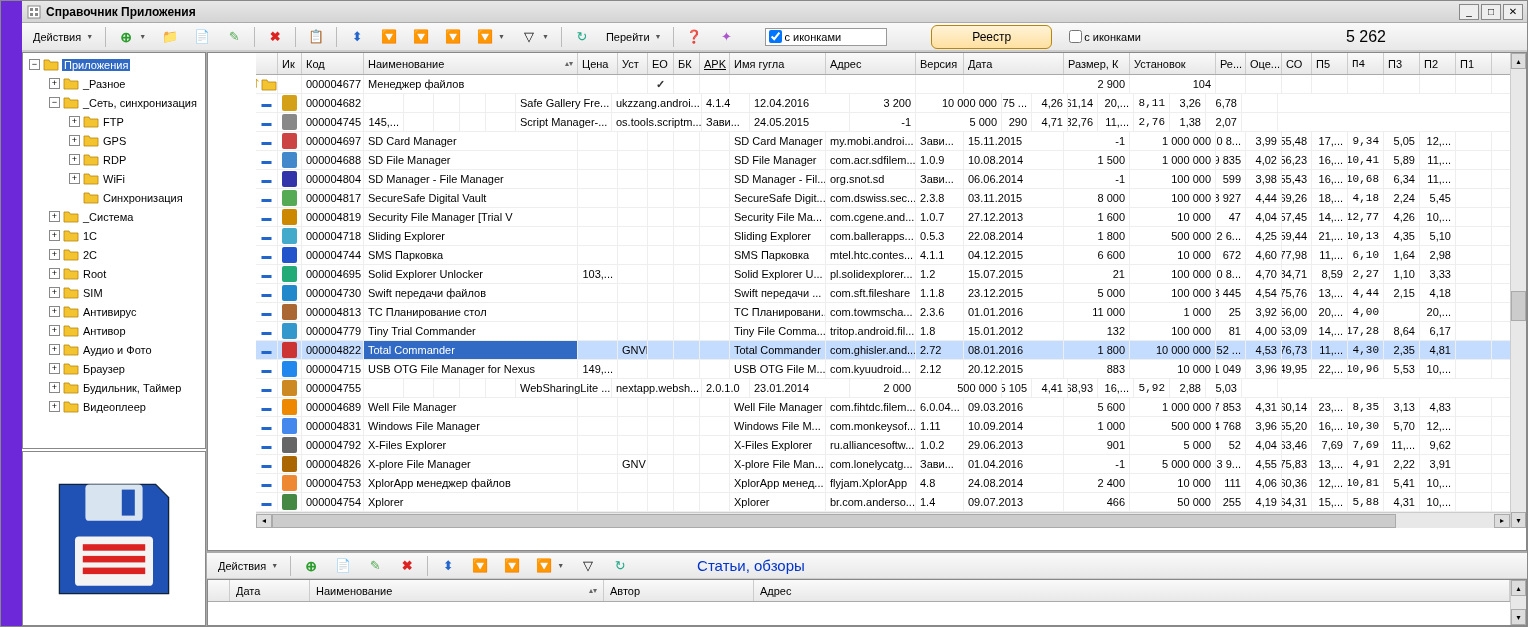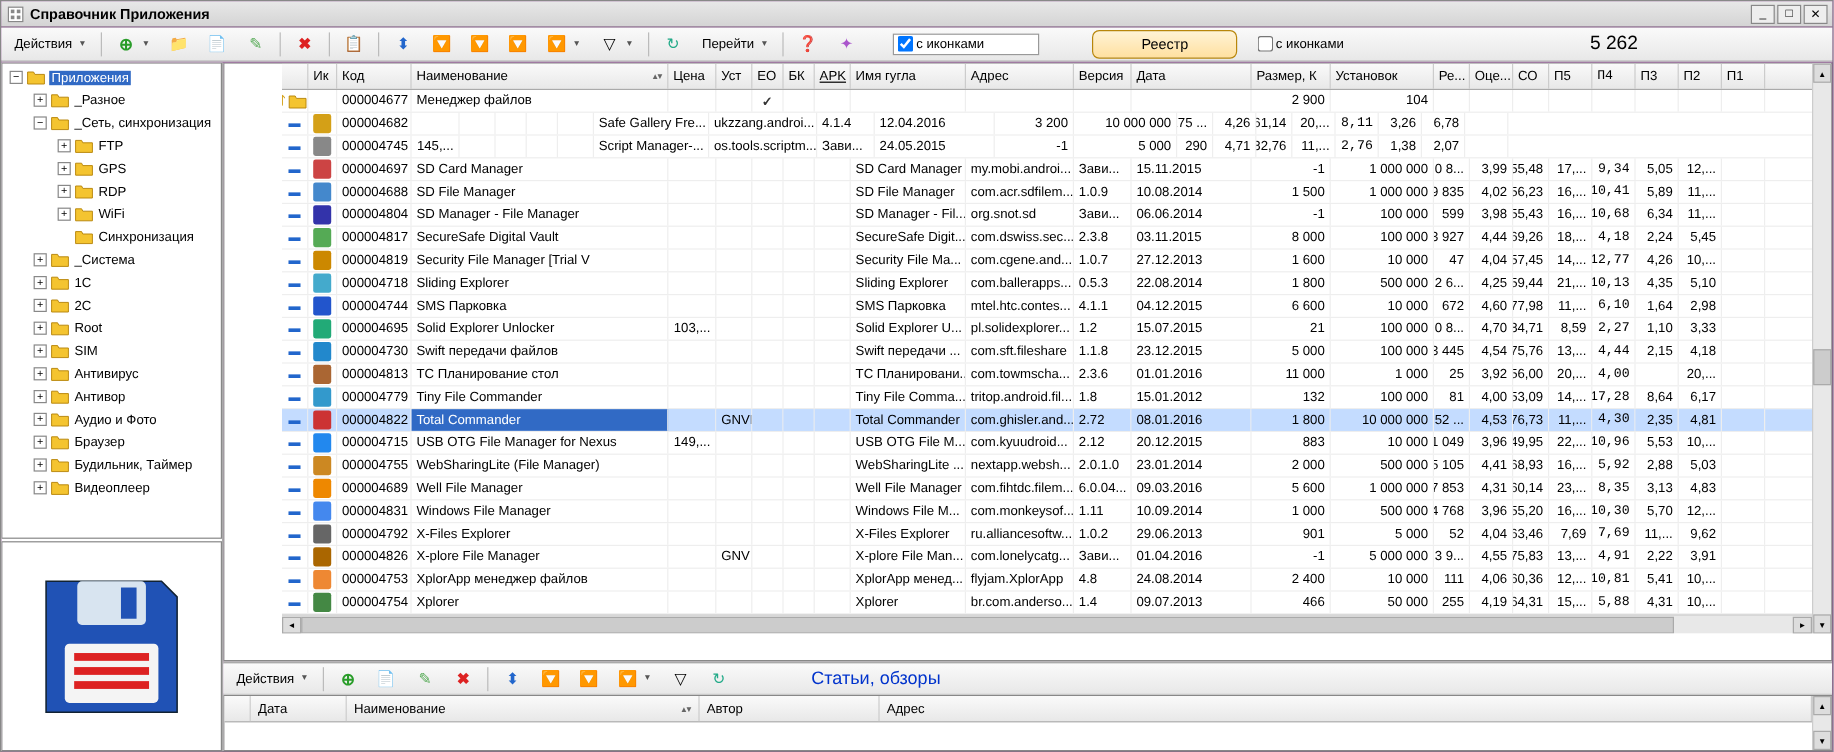--- a/index.html
+++ b/index.html
@@ -1,18 +1,18 @@
 <!DOCTYPE html>
 <html><head>
 <meta charset="utf-8">
 <style>
   * { box-sizing: border-box; margin: 0; padding: 0; }
   body { font-family: Tahoma, Arial, sans-serif; font-size: 11px; background: #f0f0f0; color: #000; overflow: hidden; width: 1528px; height: 627px; }
   
-  .window { width: 1528px; height: 627px; display: flex; flex-direction: column; background: #701a75; border: 1px solid #888; }
+  .window { width: 1528px; height: 627px; display: flex; flex-direction: column; background: #6d28d9; border: 1px solid #888; padding-left: 21px; }
   .titlebar { height: 22px; background: linear-gradient(#e8e8e8, #d4d4d4); display: flex; align-items: center; padding: 0 4px; border-bottom: 1px solid #aaa; }
   .titlebar-icon { width: 16px; height: 16px; margin-right: 4px; display: inline-flex; align-items: center; justify-content: center; }
   .titlebar-text { flex: 1; font-weight: bold; font-size: 12px; }
   .win-btns { display: flex; gap: 2px; }
   .win-btn { width: 20px; height: 16px; border: 1px solid #888; background: #eee; display: flex; align-items: center; justify-content: center; font-size: 10px; cursor: pointer; }
   
   .toolbar { height: 28px; background: linear-gradient(#fafafa, #e8e8e8); display: flex; align-items: center; padding: 2px 4px; border-bottom: 1px solid #ccc; gap: 2px; }
   .tb-btn { padding: 2px 6px; display: inline-flex; align-items: center; gap: 3px; cursor: pointer; border: 1px solid transparent; border-radius: 3px; }
   .tb-sep { width: 1px; height: 20px; background: #bbb; margin: 0 3px; }
   .tb-icon { width: 16px; height: 16px; display: inline-flex; align-items: center; justify-content: center; font-size: 13px; }
@@ -823,21 +823,21 @@
                   <div class="gc-cell c-p1 num"></div>
                 </div>
                 <div class="grid-row">
                   <div class="gc-cell c-marker ctr">
                     <span class="row-marker">▬</span>
                   </div>
                   <div class="gc-cell c-ic ctr">
                     <span class="app-icon" style="background:#39c"></span>
                   </div>
                   <div class="gc-cell c-code">000004779</div>
-                  <div class="gc-cell c-name">Tiny File Commander</div>
+                  <div class="gc-cell c-name">Tiny Trial Commander</div>
                   <div class="gc-cell c-price num"></div>
                   <div class="gc-cell c-inst"></div>
                   <div class="gc-cell c-eo"></div>
                   <div class="gc-cell c-bk"></div>
                   <div class="gc-cell c-apk"></div>
                   <div class="gc-cell c-google">Tiny File Comma...</div>
                   <div class="gc-cell c-addr">tritop.android.fil...</div>
                   <div class="gc-cell c-ver">1.8</div>
                   <div class="gc-cell c-date">15.01.2012</div>
                   <div class="gc-cell c-size num">132</div>
@@ -910,21 +910,20 @@
                   <div class="gc-cell c-p1 num"></div>
                 </div>
                 <div class="grid-row">
                   <div class="gc-cell c-marker ctr">
                     <span class="row-marker">▬</span>
                   </div>
                   <div class="gc-cell c-ic ctr">
                     <span class="app-icon" style="background:#c82"></span>
                   </div>
                   <div class="gc-cell c-code">000004755</div>
-                  <div class="gc-cell c-name">WebSharingLite (File Manager)</div>
                   <div class="gc-cell c-price num"></div>
                   <div class="gc-cell c-inst"></div>
                   <div class="gc-cell c-eo"></div>
                   <div class="gc-cell c-bk"></div>
                   <div class="gc-cell c-apk"></div>
                   <div class="gc-cell c-google">WebSharingLite ...</div>
                   <div class="gc-cell c-addr">nextapp.websh...</div>
                   <div class="gc-cell c-ver">2.0.1.0</div>
                   <div class="gc-cell c-date">23.01.2014</div>
                   <div class="gc-cell c-size num">2 000</div>

